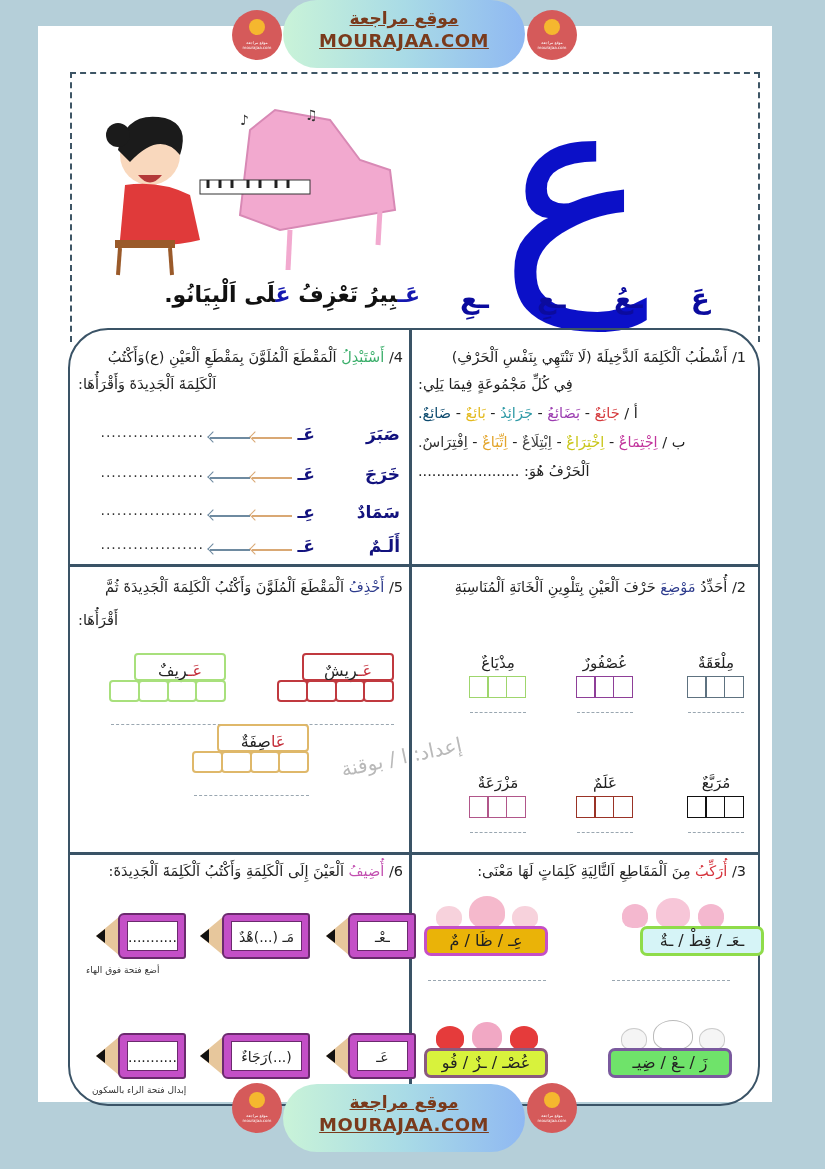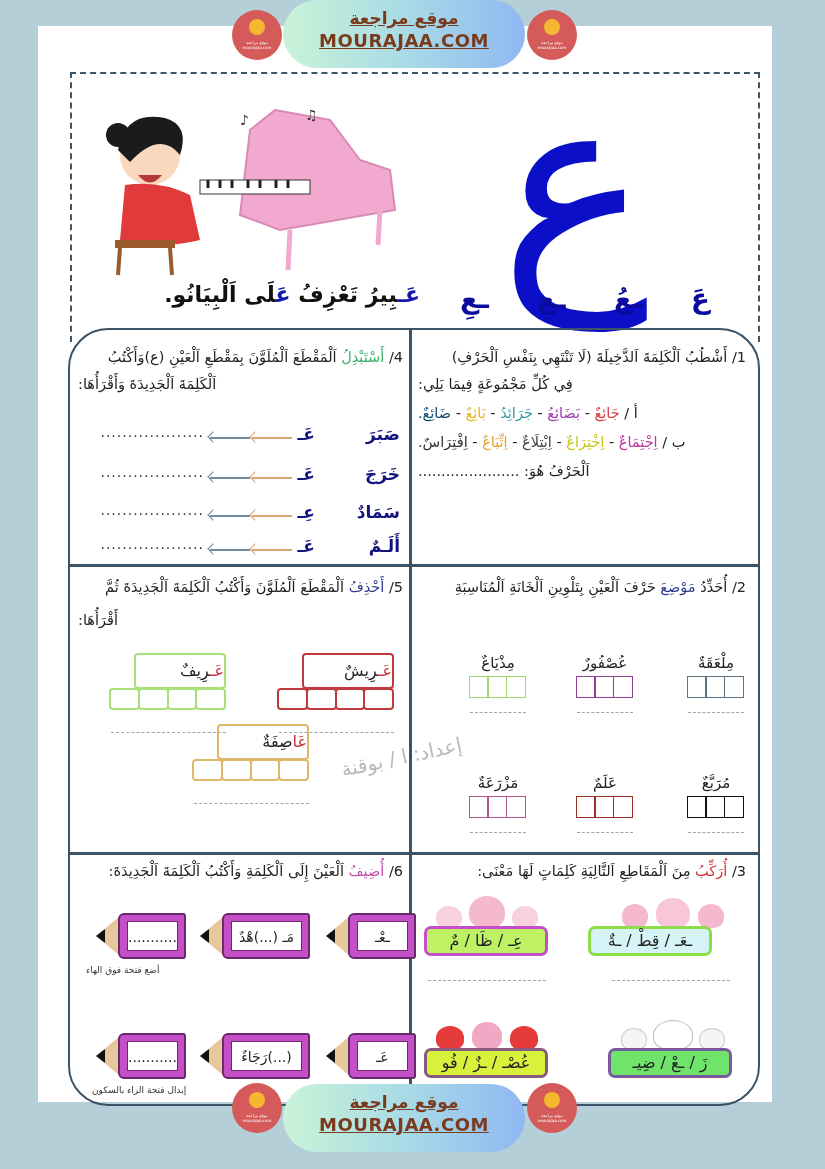--- a/index.html
+++ b/index.html
@@ -46,21 +46,21 @@
   .arr1 { color: #d9a874; } .arr2 { color: #6e8aa0; }
   .subrow .dots { position: absolute; right: 196px; top: 0; font-size: 14px; color: #333; letter-spacing: 1px; }
   
   .wbox { position: absolute; width: 56px; text-align: center; }
   .wbox .w { font-size: 15px; color: #222; direction: rtl; height: 22px; }
   .wbox .sq { display: flex; height: 22px; }
   .wbox .sq span { flex: 1; border: 1.5px solid; margin-left: -1.5px; }
   .wbox .ul { margin-top: 14px; border-top: 1.5px dashed #9aa7b1; width: 56px; }
   
   .card5 { position: absolute; width: 115px; }
-  .card5 .top { height: 36px; border: 2px solid; border-radius: 4px; text-align: right; font-size: 16px; line-height: 32px; direction: rtl; color: #222; margin-left: 23px; }
+  .card5 .top { height: 28px; border: 2px solid; border-radius: 4px; text-align: center; font-size: 16px; line-height: 32px; direction: rtl; color: #222; margin-left: 23px; }
   .card5 .top .r { color: #c42e3a; }
   .card5 .cells { display: flex; height: 22px; margin-top: -1px; }
   .card5 .cells span { flex: 1; border: 2px solid; border-radius: 4px; margin-left: -2px; }
   .card5 .ul { margin-top: 22px; border-top: 1.5px dashed #9aa7b1; }
   
   .card3 { position: absolute; width: 124px; height: 30px; border-radius: 7px; border: 3px solid; text-align: center; font-size: 16px; line-height: 24px; direction: rtl; color: #222; }
   .char-row { position: absolute; width: 110px; height: 32px; display: flex; justify-content: space-around; align-items: flex-end; }
   .char-row span { display: inline-block; border-radius: 50% 50% 40% 40%; }
   .ul3 { position: absolute; width: 118px; border-top: 1.5px dashed #9aa7b1; }
   
@@ -283,28 +283,28 @@
 <div class="watermark">إعداد: ا / بوقنة</div>
 
 <div class="cell" style="left:418px;top:858px;width:328px;">
   <div class="q"><span>3/</span> <span class="verb-red">أُرَكِّبُ</span> <span>مِنَ اَلْمَقَاطِعِ اَلتَّالِيَةِ كَلِمَاتٍ لَهَا مَعْنَى:</span></div>
 </div>
 <div class="char-row" style="left:618px;top:896px;">
     <span style="width:26px;height:24px;background:#f4b8cf"></span>
     <span style="width:34px;height:30px;background:#f7c6d8"></span>
     <span style="width:26px;height:24px;background:#f4b8cf"></span>
   </div>
-<div class="card3" style="left:588px;top:926px;background:#d6f4f7;border-color:#8fdc4a;">ـعَـ / قِطْ / ـةٌ</div>
+<div class="card3" style="left:640px;top:926px;background:#d6f4f7;border-color:#8fdc4a;">ـعَـ / قِطْ / ـةٌ</div>
 <div class="ul3" style="left:612px;top:980px;"></div>
 <div class="char-row" style="left:432px;top:896px;">
     <span style="width:26px;height:22px;background:#f7d2dc"></span>
     <span style="width:36px;height:32px;background:#f5b9cc"></span>
     <span style="width:26px;height:22px;background:#f7d2dc"></span>
   </div>
-<div class="card3" style="left:424px;top:926px;background:#bef264;border-color:#c54fc7;">عِـ / ظَا / مٌ</div>
+<div class="card3" style="left:424px;top:926px;background:#eab308;border-color:#c54fc7;">عِـ / ظَا / مٌ</div>
 <div class="ul3" style="left:428px;top:980px;"></div>
 <div class="char-row" style="left:618px;top:1018px;">
     <span style="width:26px;height:22px;background:#f5f5f5;border:1px solid #ccc"></span>
     <span style="width:40px;height:30px;background:#fff;border:1px solid #bbb"></span>
     <span style="width:26px;height:22px;background:#f5f5f5;border:1px solid #ccc"></span>
   </div>
 <div class="card3" style="left:608px;top:1048px;background:#6fe36a;border-color:#7a5a9e;">زَ / ـعْ / ضِيـ</div>
 <div class="char-row" style="left:432px;top:1018px;">
     <span style="width:28px;height:24px;background:#e53b3b"></span>
     <span style="width:30px;height:28px;background:#f1a8c4"></span>

